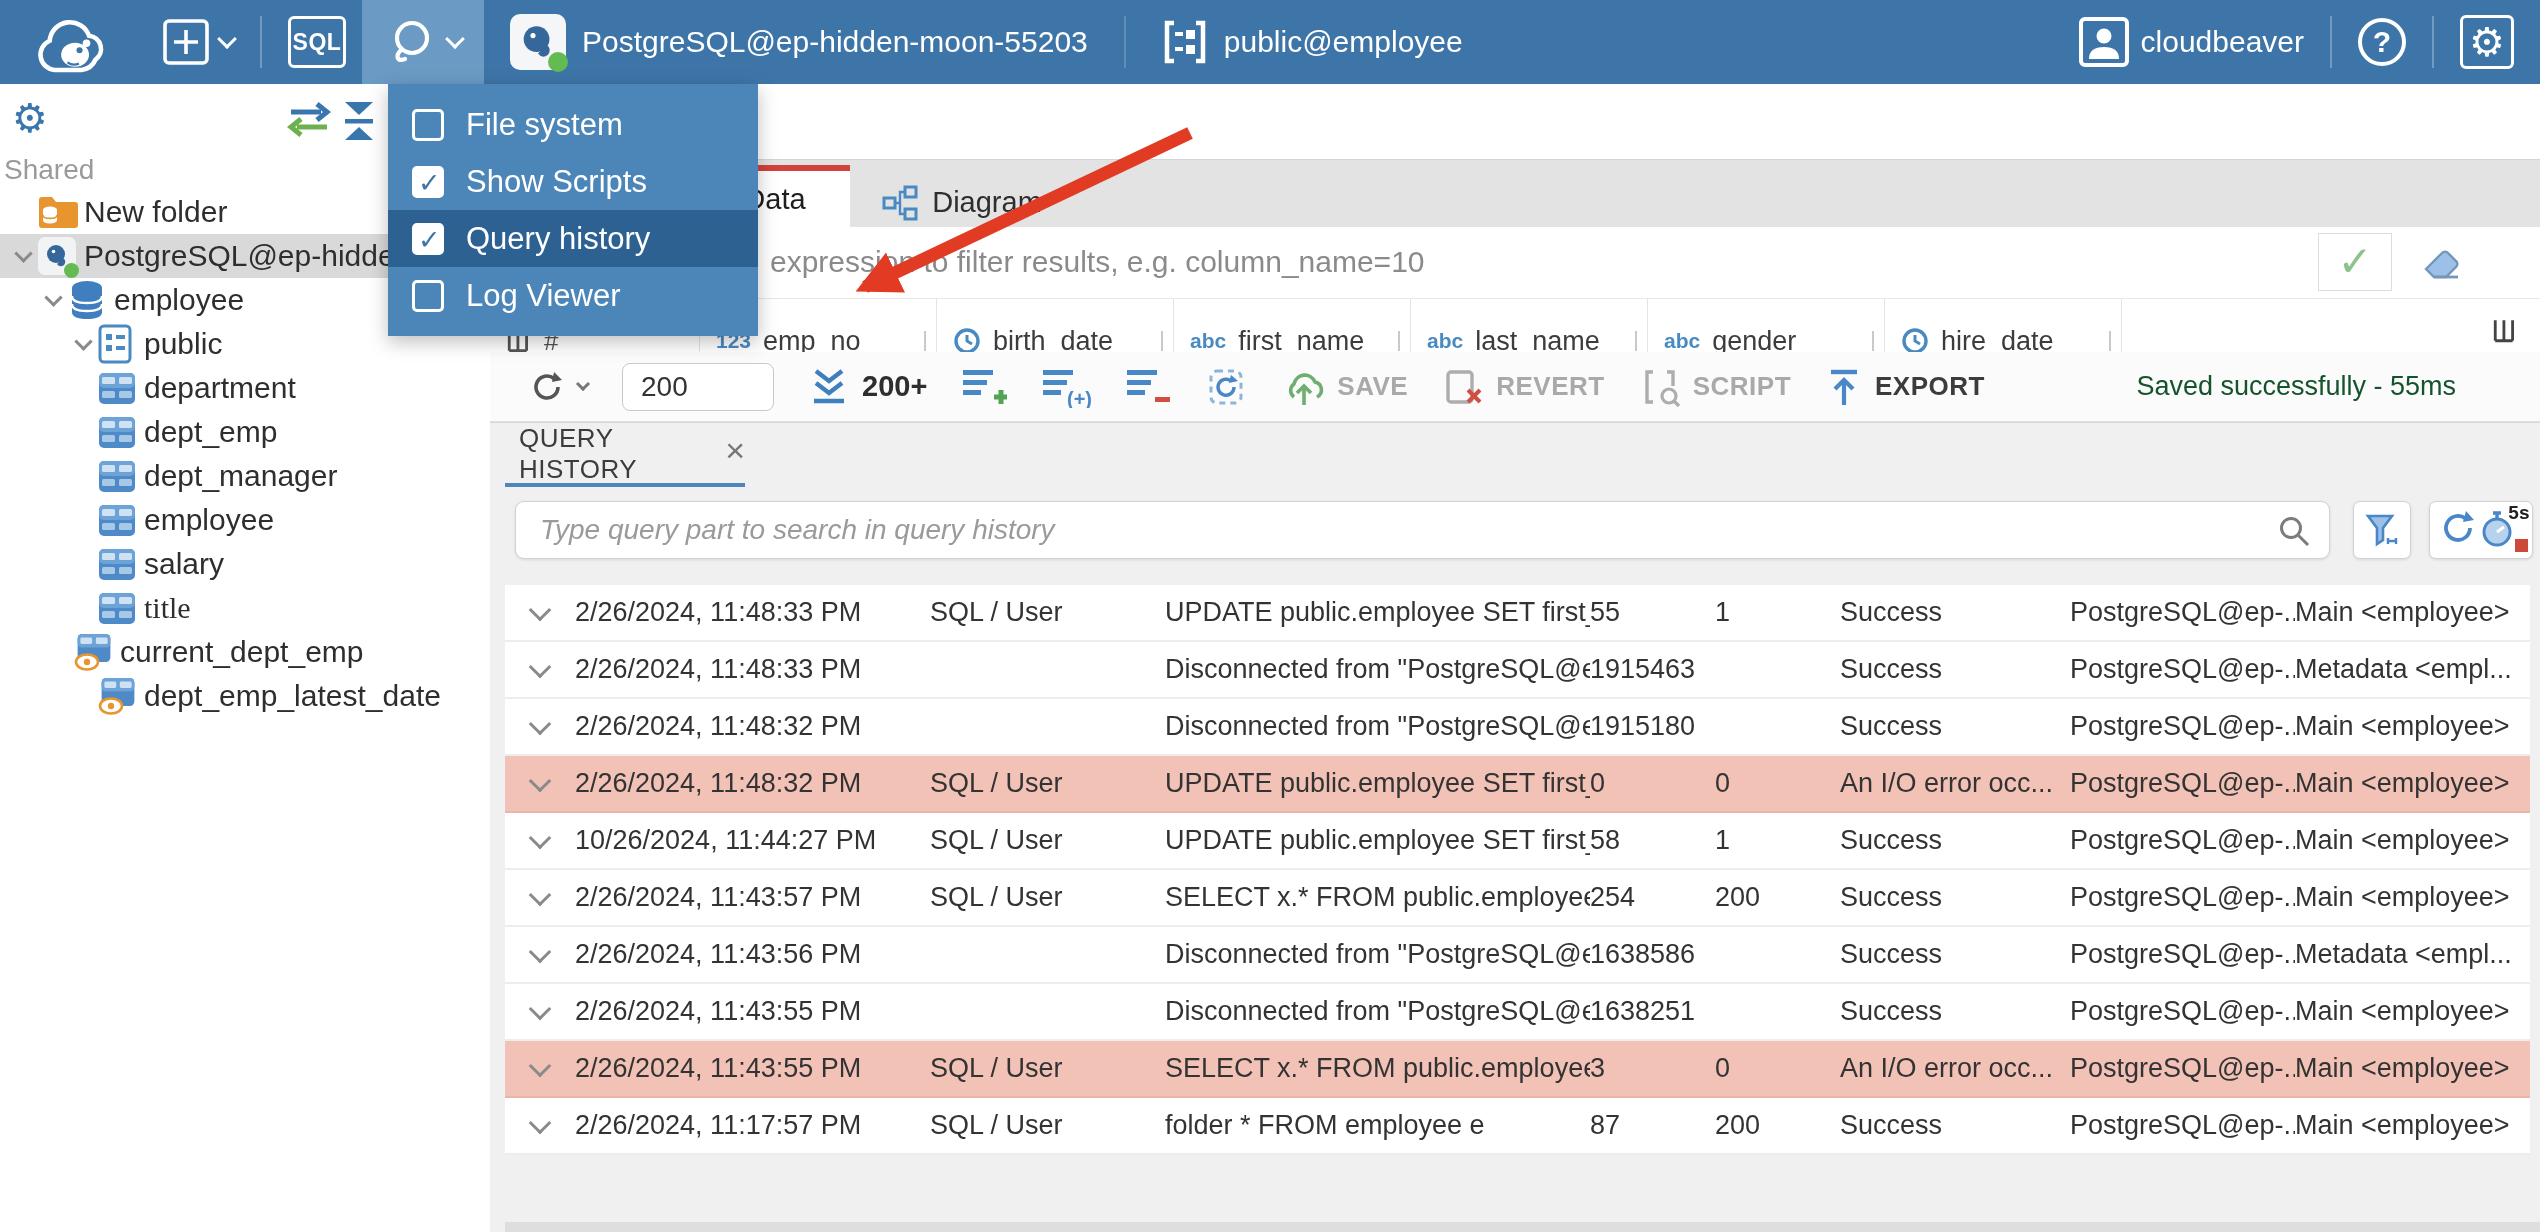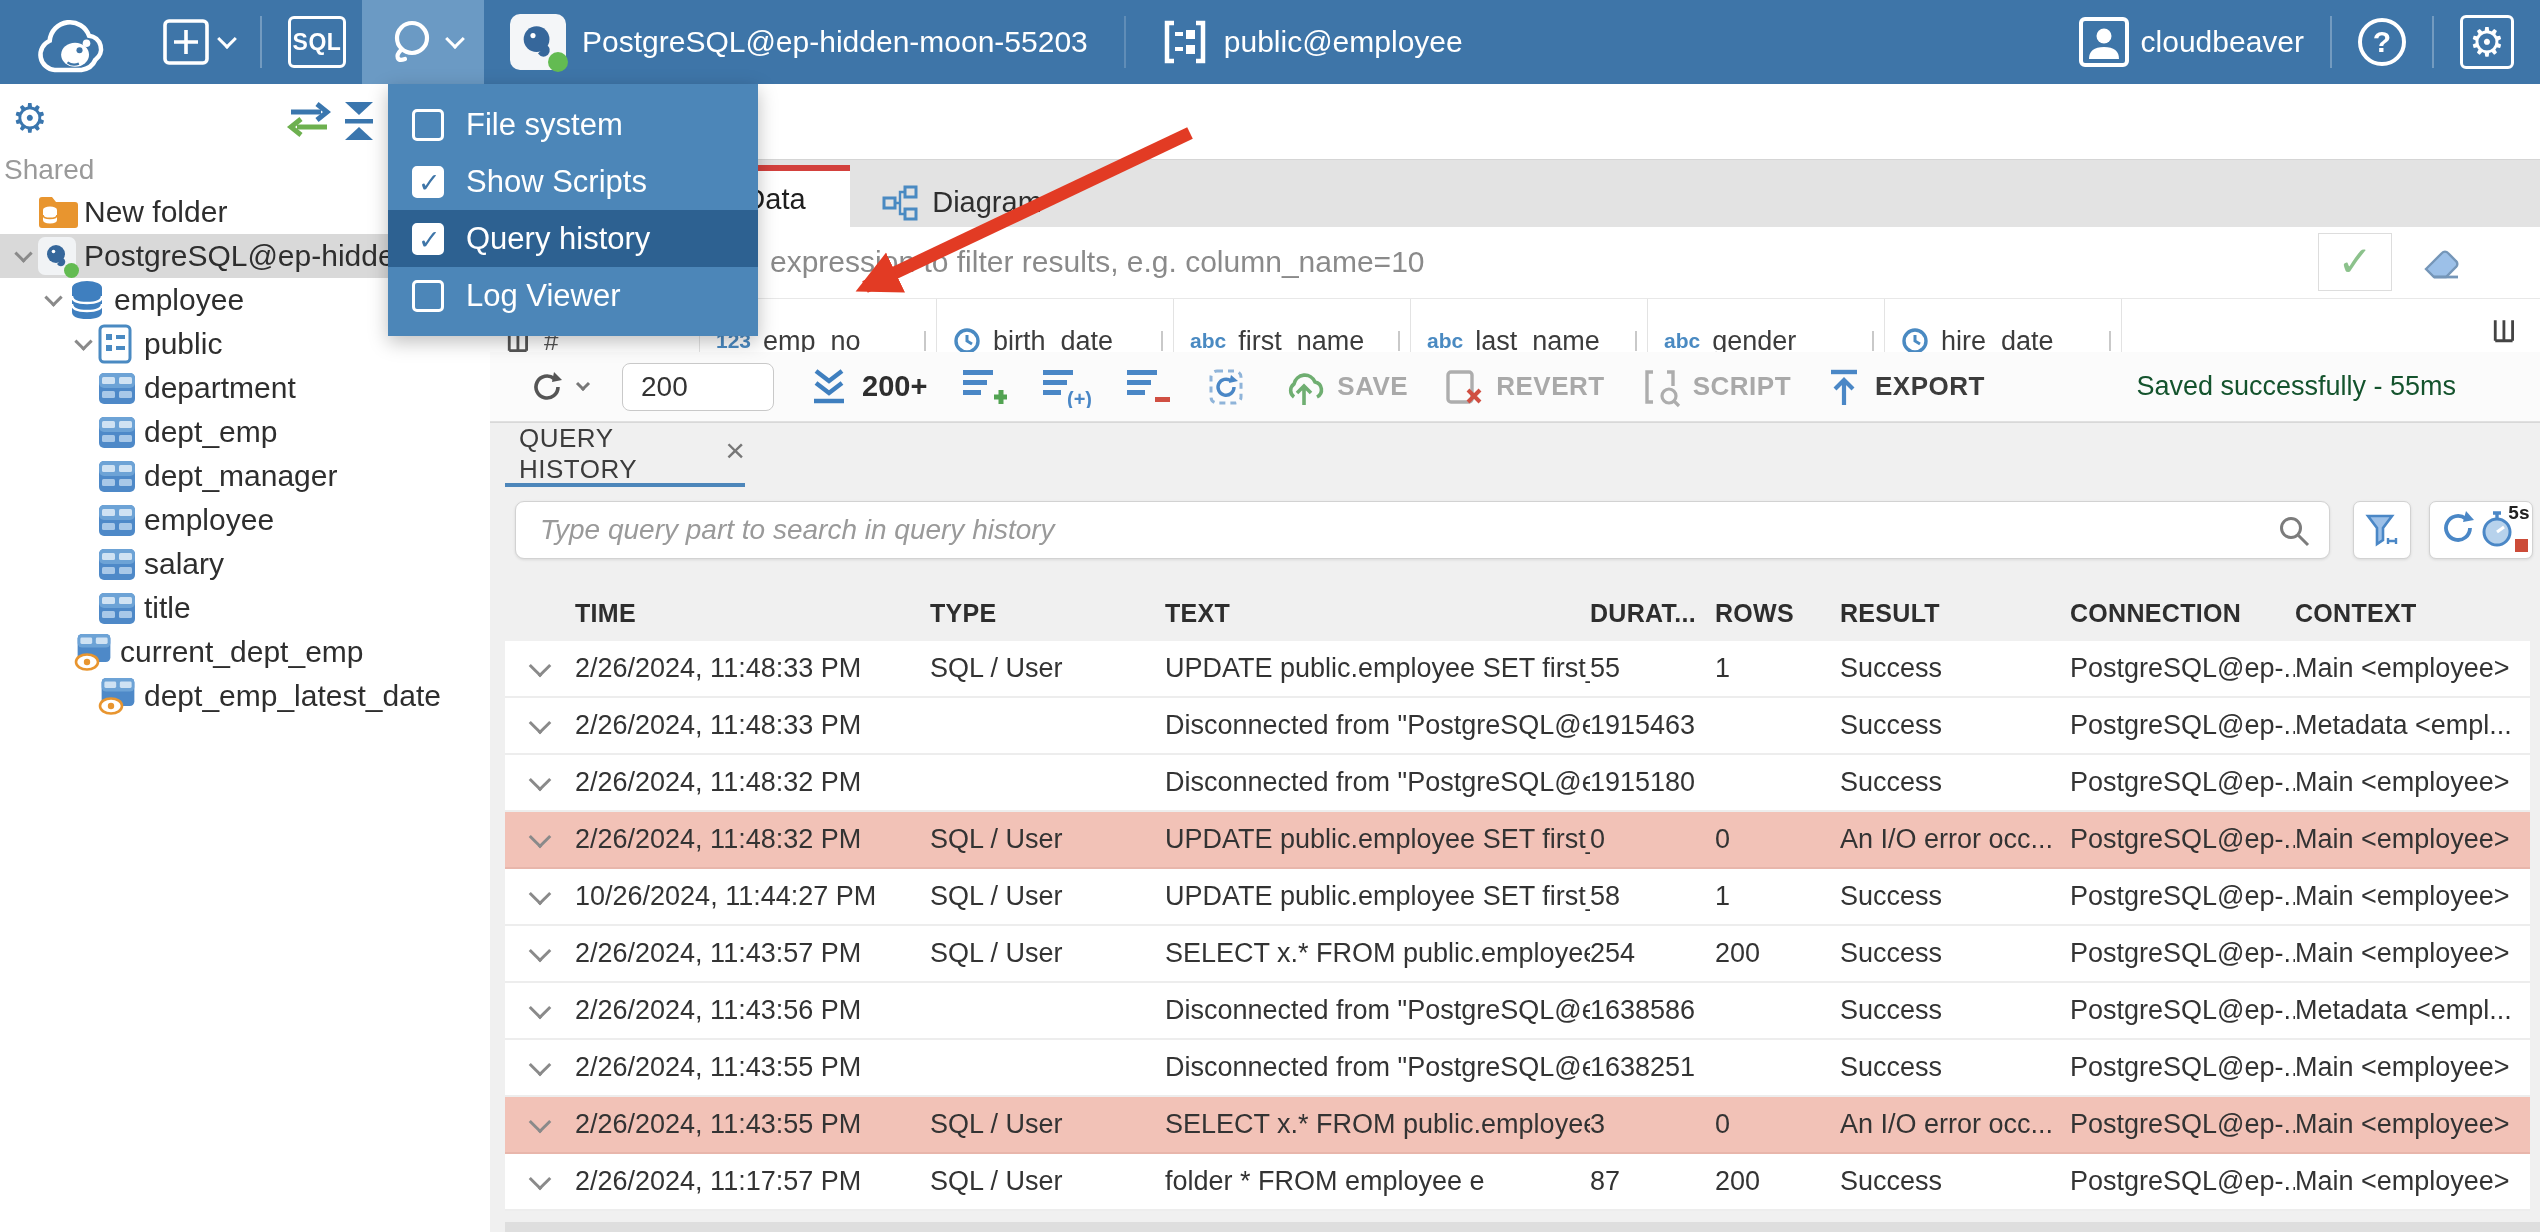--- a/index.html
+++ b/index.html
@@ -344,21 +344,21 @@
               <rect x="1" y="1" width="36" height="15" rx="5" fill="#6da3d6"></rect>
               <rect x="4" y="5" width="13" height="7" rx="1.5" fill="#cfe2f3"></rect>
               <rect x="21" y="5" width="13" height="7" rx="1.5" fill="#cfe2f3"></rect>
               <rect x="4" y="19" width="13" height="7" rx="1.5" fill="#a8c8e8"></rect>
               <rect x="21" y="19" width="13" height="7" rx="1.5" fill="#a8c8e8"></rect>
             </svg>
           </span>
           <span class="tlabel">salary</span>
         </div>
 
-        <div class="tree-row" style="padding-left: 98px;">
+        <div class="tree-row" style="padding-left: 98px; font-family: Liberation Serif, serif;">
 
           <span class="ticon">
             <svg width="38" height="33" viewBox="0 0 38 33">
               <rect x="1" y="1" width="36" height="31" rx="5" fill="#4e89c8"></rect>
               <rect x="1" y="1" width="36" height="15" rx="5" fill="#6da3d6"></rect>
               <rect x="4" y="5" width="13" height="7" rx="1.5" fill="#cfe2f3"></rect>
               <rect x="21" y="5" width="13" height="7" rx="1.5" fill="#cfe2f3"></rect>
               <rect x="4" y="19" width="13" height="7" rx="1.5" fill="#a8c8e8"></rect>
               <rect x="21" y="19" width="13" height="7" rx="1.5" fill="#a8c8e8"></rect>
             </svg>
@@ -639,32 +639,20 @@
                 <path d="M13 7 h8 M17 7 v6" stroke="#4a87c6" stroke-width="3.4"></path>
                 <path d="M17 26 l7-5" stroke="#fff" stroke-width="3"></path>
               </svg>
             <span class="tlabel5">5s</span>
             <i class="redsq"></i>
           </span>
         </div>
       </div>
 
       <div class="htable">
-        <div class="hgrid hhead">
-          <span></span>
-
-        <span>TIME</span>
-            <span>TYPE</span>
-            <span>TEXT</span>
-            <span>DURAT...</span>
-            <span>ROWS</span>
-            <span>RESULT</span>
-            <span>CONNECTION</span>
-            <span>CONTEXT</span>
-          </div>
         <div>
 
             <div class="hgrid hrow">
               <span class="rowchev">
                 <i></i>
               </span>
               <span class="hc">2/26/2024, 11:48:33 PM</span>
               <span class="hc">SQL / User</span>
               <span class="hc">UPDATE public.employee SET first_...</span>
               <span class="hc">55</span>

